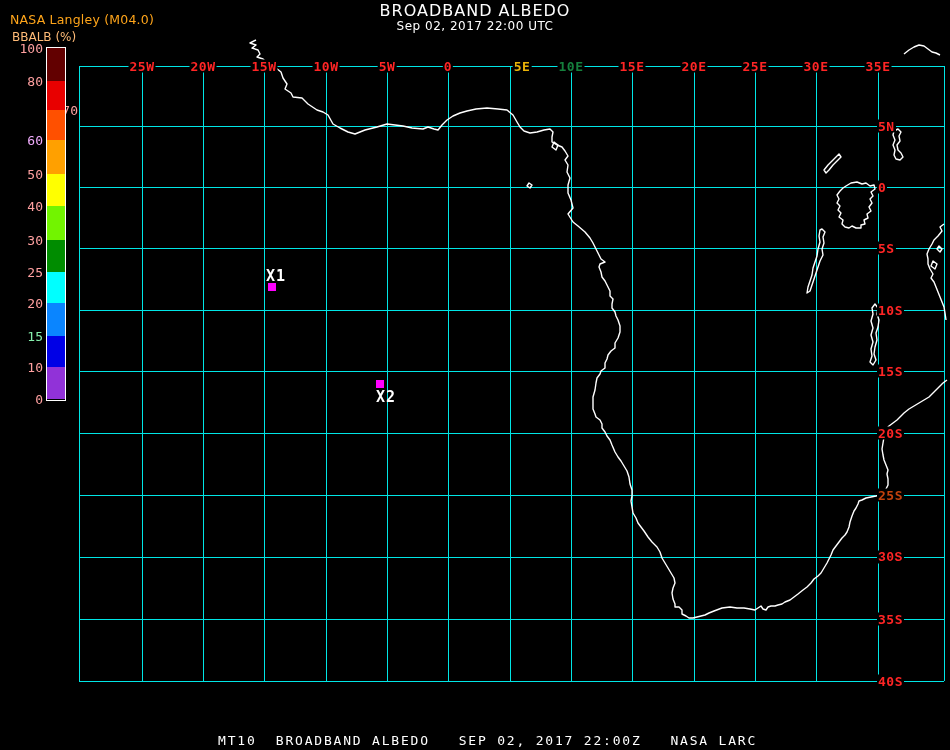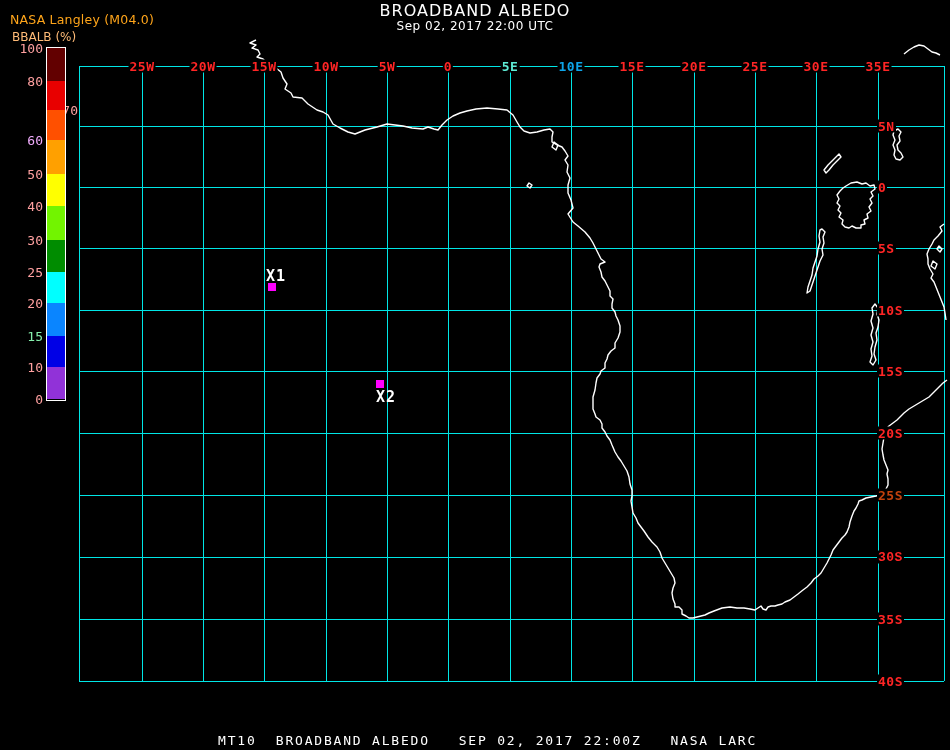--- a/index.html
+++ b/index.html
@@ -120,22 +120,22 @@
       <polygon points="939,246 942,249 940,252 937,249" fill="none" stroke="#ffffff" stroke-width="1.4" stroke-linejoin="round"></polygon>
     </svg>
 
   <div id="map-labels">
       <div class="map-label lon-label" style="left: 142px; top: 66px; color: rgb(255, 37, 37);">25W</div>
       <div class="map-label lon-label" style="left: 203px; top: 66px; color: rgb(255, 37, 37);">20W</div>
       <div class="map-label lon-label" style="left: 264px; top: 66px; color: rgb(255, 37, 37);">15W</div>
       <div class="map-label lon-label" style="left: 326px; top: 66px; color: rgb(255, 37, 37);">10W</div>
       <div class="map-label lon-label" style="left: 387px; top: 66px; color: rgb(255, 37, 37);">5W</div>
       <div class="map-label lon-label" style="left: 448px; top: 66px; color: rgb(255, 37, 37);">0</div>
-      <div class="map-label lon-label" style="left: 510px; top: 66px; color: #5eead4; text-align: right;">5E</div>
-      <div class="map-label lon-label" style="left: 571px; top: 66px; color: #0ea5e9;">10E</div>
+      <div class="map-label lon-label" style="left: 522px; top: 66px; color: #eab308; text-align: right;">5E</div>
+      <div class="map-label lon-label" style="left: 571px; top: 66px; color: #15803d;">10E</div>
       <div class="map-label lon-label" style="left: 632px; top: 66px; color: rgb(255, 37, 37);">15E</div>
       <div class="map-label lon-label" style="left: 694px; top: 66px; color: rgb(255, 37, 37);">20E</div>
       <div class="map-label lon-label" style="left: 755px; top: 66px; color: rgb(255, 37, 37);">25E</div>
       <div class="map-label lon-label" style="left: 816px; top: 66px; color: rgb(255, 37, 37);">30E</div>
       <div class="map-label lon-label" style="left: 878px; top: 66px; color: rgb(255, 37, 37);">35E</div>
       <div class="map-label lat-label" style="left: 877px; top: 126px; color: rgb(255, 37, 37);">5N</div>
       <div class="map-label lat-label" style="left: 877px; top: 187px; color: rgb(255, 37, 37);">0</div>
       <div class="map-label lat-label" style="left: 877px; top: 248px; color: rgb(255, 37, 37);">5S</div>
       <div class="map-label lat-label" style="left: 877px; top: 310px; color: rgb(255, 37, 37);">10S</div>
       <div class="map-label lat-label" style="left: 877px; top: 371px; color: rgb(255, 37, 37);">15S</div>

